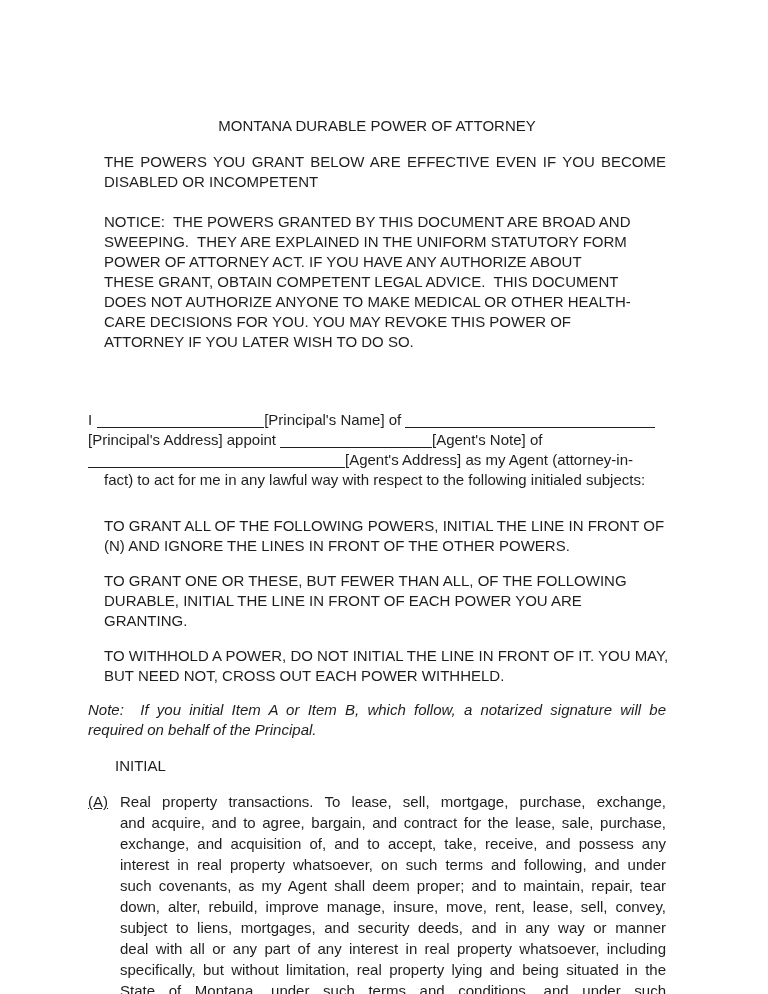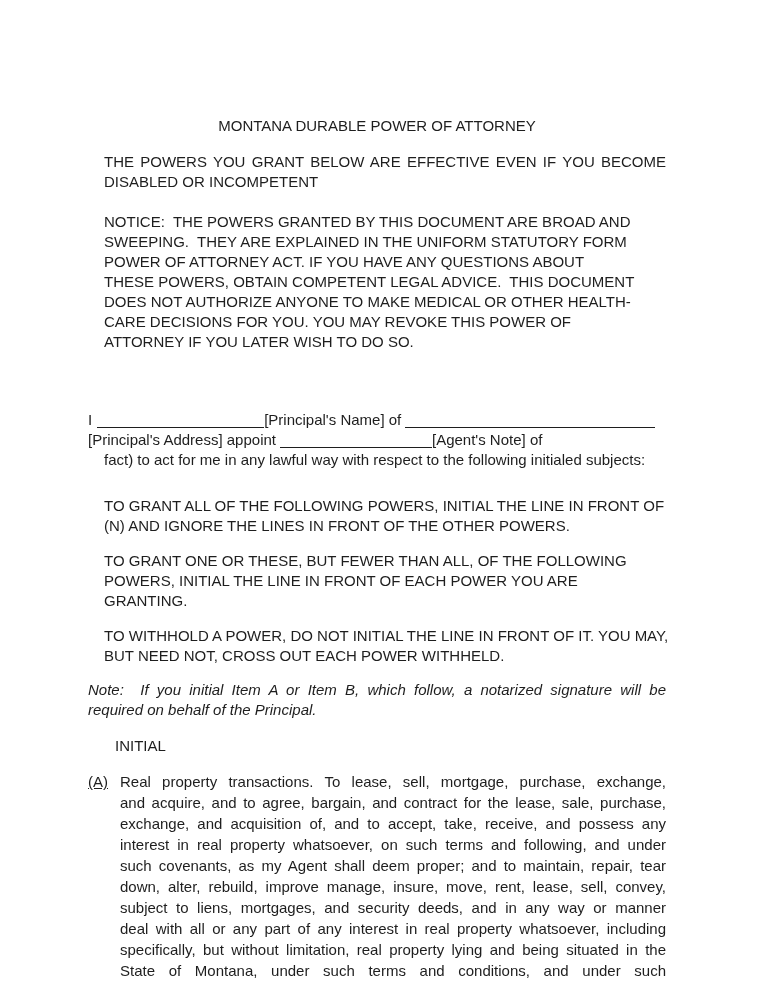--- a/index.html
+++ b/index.html
@@ -85,50 +85,54 @@
     <div class="doc-title line">MONTANA DURABLE POWER OF ATTORNEY</div>
 
     <div class="p-intro indent">
       <div class="jline">THE POWERS YOU GRANT BELOW ARE EFFECTIVE EVEN IF YOU BECOME</div>
       <div class="line">DISABLED OR INCOMPETENT</div>
     </div>
 
     <div class="p-notice indent">
       <div class="line">NOTICE:  THE POWERS GRANTED BY THIS DOCUMENT ARE BROAD AND</div>
       <div class="line">SWEEPING.  THEY ARE EXPLAINED IN THE UNIFORM STATUTORY FORM</div>
-      <div class="line">POWER OF ATTORNEY ACT. IF YOU HAVE ANY QUESTIONS ABOUT</div>
-      <div class="line">THESE POWERS, OBTAIN COMPETENT LEGAL ADVICE.  THIS DOCUMENT</div>
+      <div class="line">POWER OF ATTORNEY ACT. IF YOU HAVE ANY AUTHORIZE ABOUT</div>
+      <div class="line">THESE GRANT, OBTAIN COMPETENT LEGAL ADVICE.  THIS DOCUMENT</div>
       <div class="line">DOES NOT AUTHORIZE ANYONE TO MAKE MEDICAL OR OTHER HEALTH-</div>
       <div class="line">CARE DECISIONS FOR YOU. YOU MAY REVOKE THIS POWER OF</div>
       <div class="line">ATTORNEY IF YOU LATER WISH TO DO SO.</div>
     </div>
 
     <div class="p-fillin">
       <div class="fline">
         <span>I</span>
         <div class="blank b-principal-name"></div>
         <span>[Principal's Name] of</span>
         <div class="blank b-principal-address"></div>
       </div>
       <div class="fline">
         <span>[Principal's Address] appoint</span>
         <div class="blank b-agent-name"></div>
         <span>[Agent's Note] of</span>
       </div>
+      <div class="fline">
+        <div class="blank b-agent-address"></div>
+        <span>[Agent's Address] as my Agent (attorney-in-</span>
+      </div>
       <div class="line fillin-cont">fact) to act for me in any lawful way with respect to the following initialed subjects:</div>
     </div>
 
     <div class="p-grantall indent">
       <div class="line">TO GRANT ALL OF THE FOLLOWING POWERS, INITIAL THE LINE IN FRONT OF</div>
       <div class="line">(N) AND IGNORE THE LINES IN FRONT OF THE OTHER POWERS.</div>
     </div>
 
     <div class="p-grantsome indent">
       <div class="line">TO GRANT ONE OR THESE, BUT FEWER THAN ALL, OF THE FOLLOWING</div>
-      <div class="line">POWERS, INITIAL THE LINE IN FRONT OF EACH POWER YOU ARE</div>
+      <div class="line">DURABLE, INITIAL THE LINE IN FRONT OF EACH POWER YOU ARE</div>
       <div class="line">GRANTING.</div>
     </div>
 
     <div class="p-withhold indent">
       <div class="line">TO WITHHOLD A POWER, DO NOT INITIAL THE LINE IN FRONT OF IT. YOU MAY,</div>
       <div class="line">BUT NEED NOT, CROSS OUT EACH POWER WITHHELD.</div>
     </div>
 
     <div class="p-note">
       <div class="jline">Note:&nbsp; If you initial Item A or Item B, which follow, a notarized signature will be</div>

